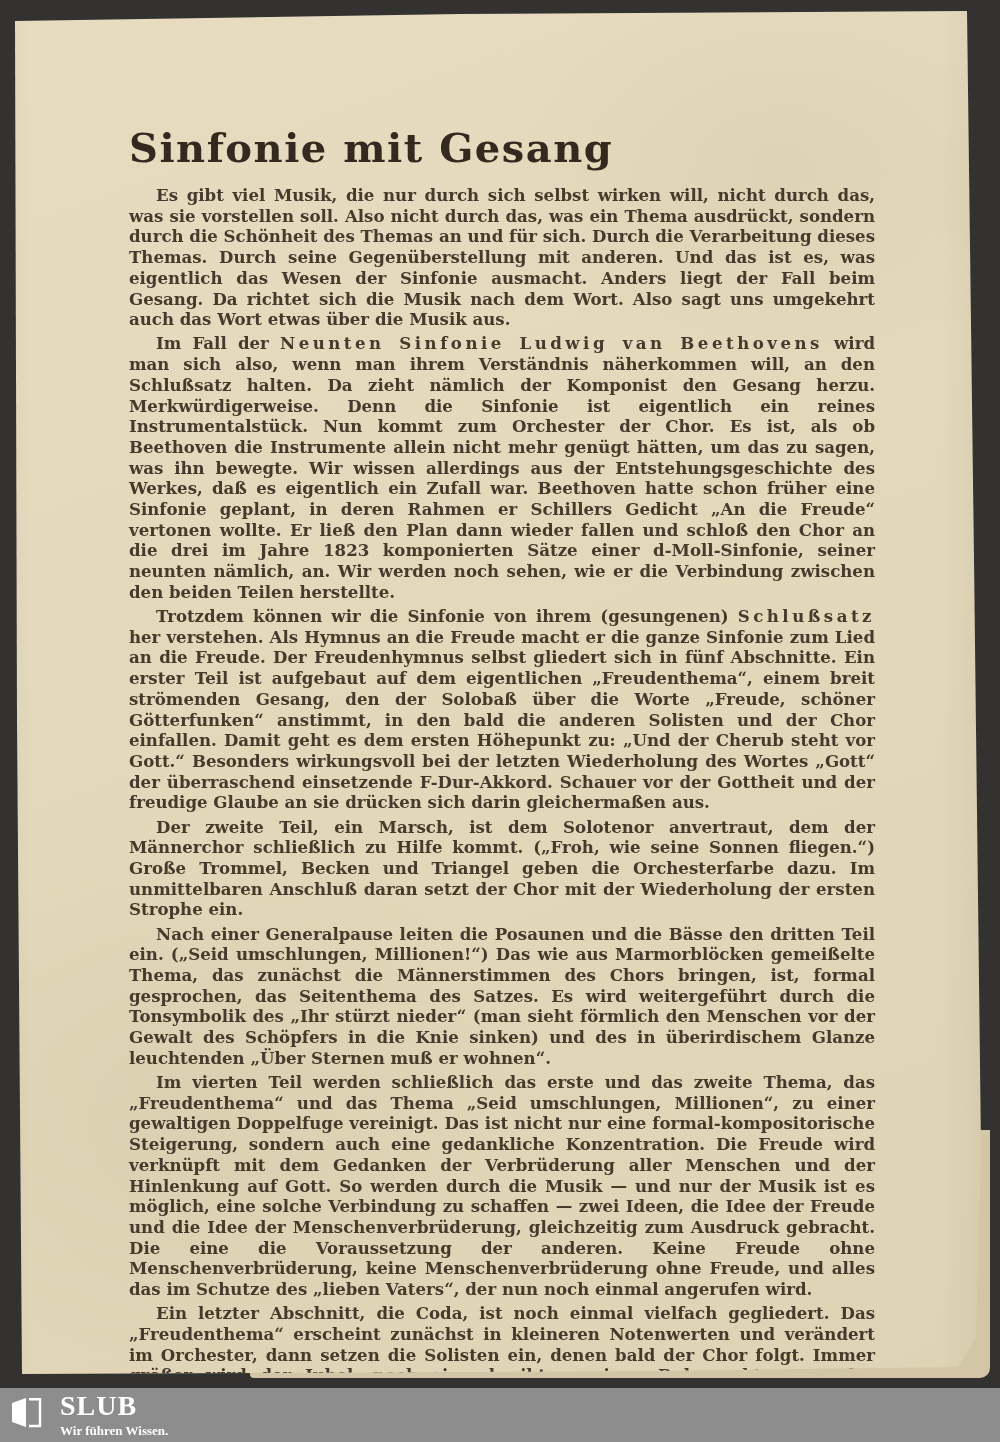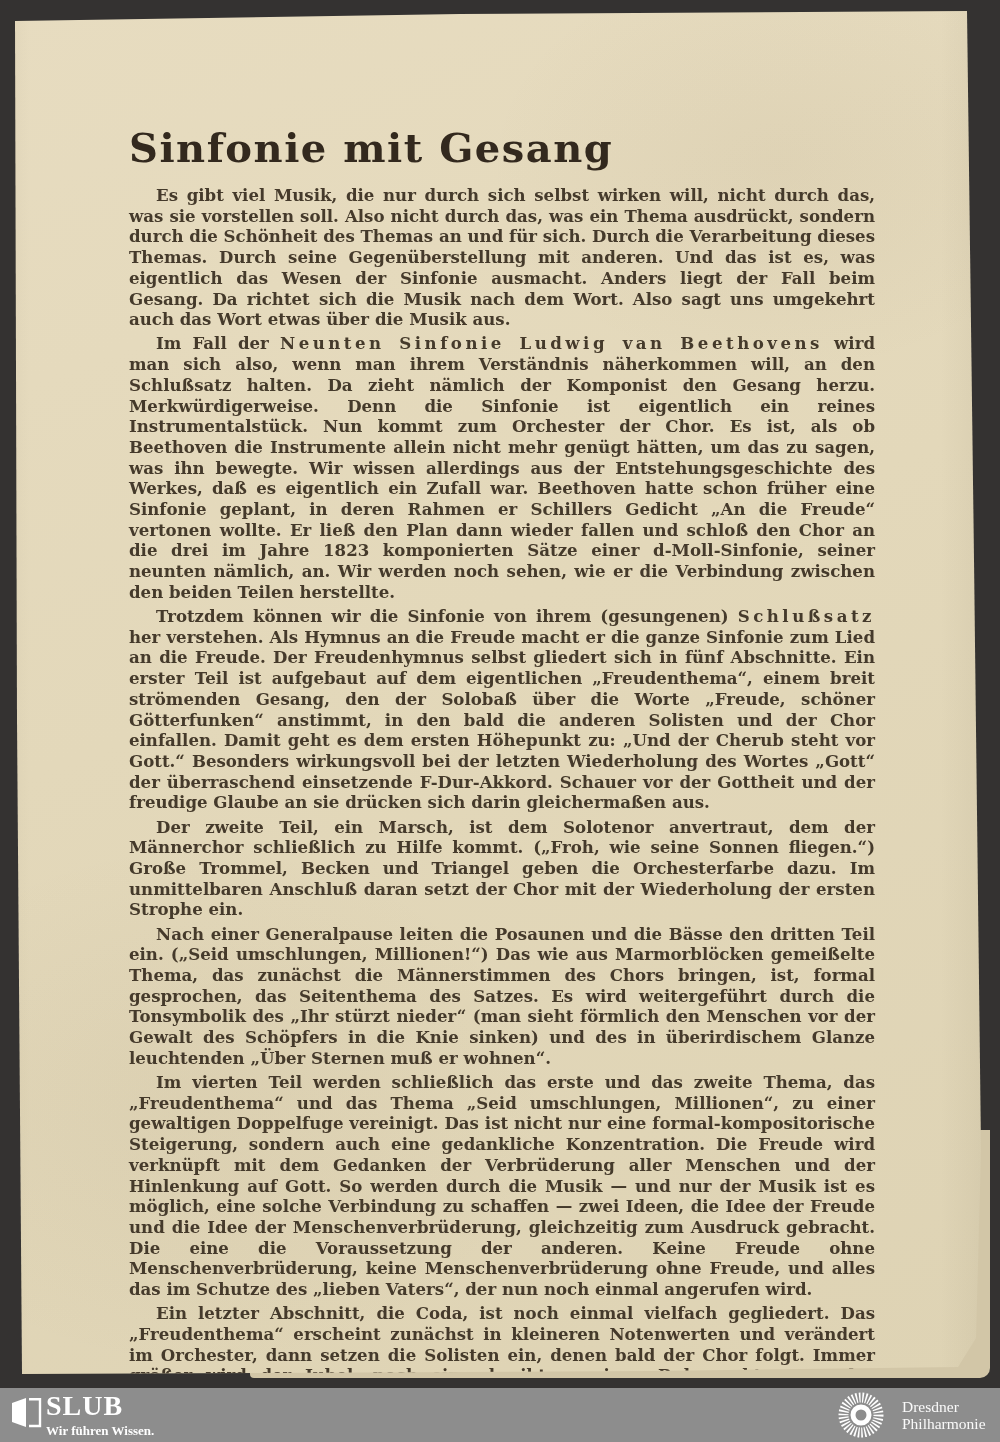--- a/index.html
+++ b/index.html
@@ -56,21 +56,21 @@
   .sperr { letter-spacing:3.5px; }
 
   
   .footer {
     position:absolute; left:0; top:1388px;
     width:1000px; height:54px;
     background:#8d8d8d;
   }
   .slub {
     position:absolute; left:10px; top:5px;
-    display:flex; align-items:flex-start; gap:4px;
+    display:flex; align-items:flex-start; gap:18px;
   }
   .slub-book { margin-top:3px; }
   .slub-name {
     font-family:"Liberation Serif", serif;
     font-weight:700; font-size:28px; line-height:26px;
     letter-spacing:1px; color:#ffffff;
   }
   .slub-tagline {
     font-family:Liberation Serif, serif;
     font-weight:700; font-size:13px; line-height:15px;
@@ -119,25 +119,15 @@
       <svg class="slub-book" width="32" height="34" viewBox="0 0 32 34">
         <path d="M2 7 L16 2 L16 31 L2 26 Z" fill="#ffffff"></path>
         <path d="M19 3.2 L30 3.2 L30 30 L19 30" fill="none" stroke="#ffffff" stroke-width="2.4"></path>
       </svg>
       <div class="slub-text">
         <div class="slub-name">SLUB</div>
         <div class="slub-tagline">Wir führen Wissen.</div>
       </div>
     </div>
 
-    <div class="dp">
-      <svg width="50" height="50" viewBox="0 0 50 50">
-        <circle cx="25" cy="25" r="17.5" fill="none" stroke="#ffffff" stroke-width="10" stroke-dasharray="1.5 1.7"></circle>
-        <circle cx="25" cy="25" r="8" fill="none" stroke="#ffffff" stroke-width="5"></circle>
-      </svg>
-      <div class="dp-text">
-        <div>Dresdner</div>
-        <div>Philharmonie</div>
-      </div>
-    </div>
 
   </div>
 </div>
 
 </body></html>

